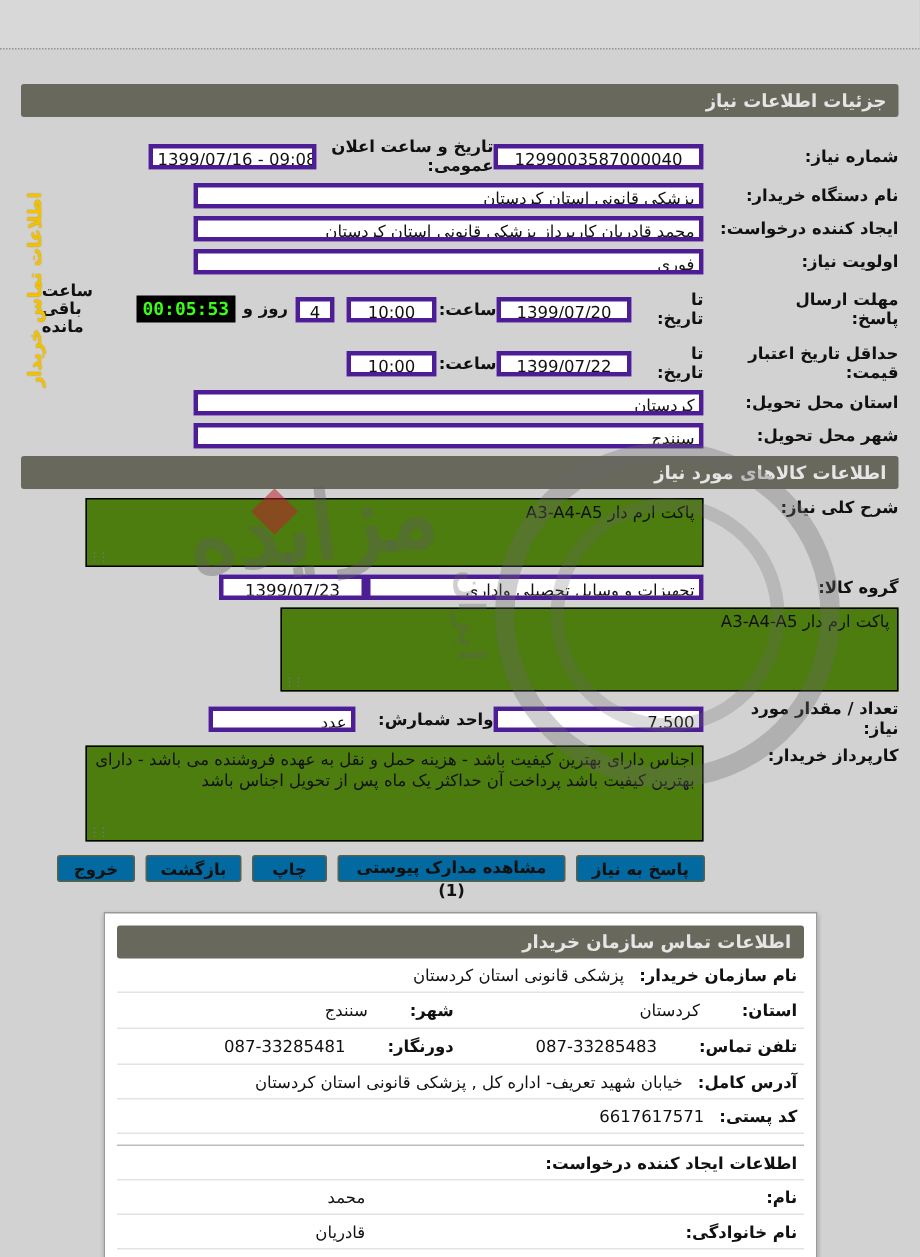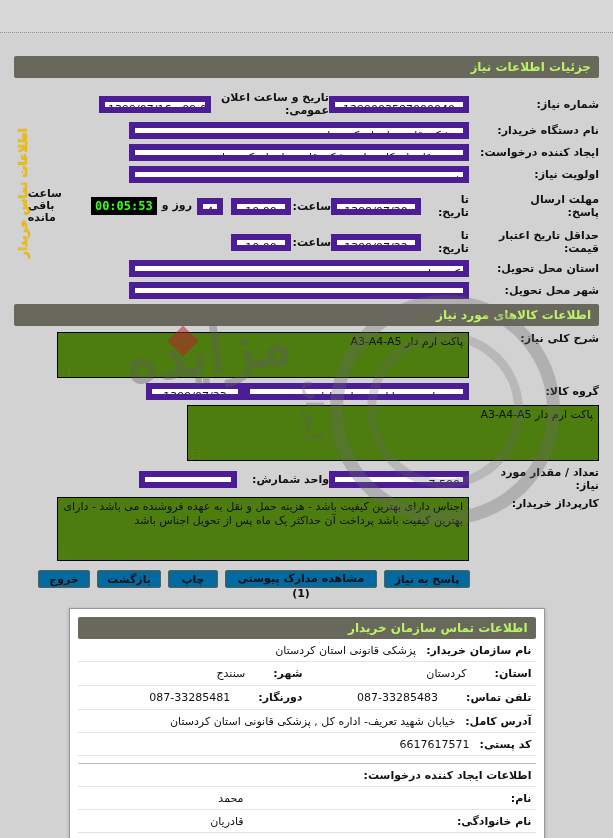--- a/index.html
+++ b/index.html
@@ -8,31 +8,31 @@
     background: #d2d2d2;
     font-family: "DejaVu Sans", sans-serif;
     font-size: 11px;
     color: #111;
     direction: rtl;
     position: relative;
   }
   .top-strip { height: 33px; background: #d8d8d8; border-bottom: 1px dotted #8f8f8f; }
   .main { margin: 0 14px; position: relative; z-index: 2; }
   .bar {
-    background: #68685c; color: #bef264; font-weight: bold; font-size: 12px;
+    background: #68685c; color: #e5e5e5; font-weight: bold; font-size: 12px;
     height: 22px; line-height: 22px; padding: 0 8px; border-radius: 2px; text-align: right;
   }
   .details-bar { margin-top: 23px; }
   .goods-bar { margin-top: 4px; }
   .form { padding-top: 13px; }
   .row { display: flex; align-items: center; margin-bottom: 5px; }
   .row.top { align-items: flex-start; }
   .lbl { font-weight: bold; font-size: 11px; line-height: 13px; padding-left: 6px; text-align: right; flex: none; }
   .field {
-    background: #fff; border: 6px solid #4c1d95; height: 17px; line-height: 15px;
+    background: #fff; border: 3px solid #4c1d95; height: 17px; line-height: 15px;
     font-size: 11px; padding: 0 3px; overflow: hidden; white-space: nowrap; flex: none;
   }
   .area {
     background: #4d7c0f; border: 1px solid #000; font-size: 11px; line-height: 14px;
     padding: 2px 5px; position: relative; flex: none; overflow: hidden;
   }
   .area::after { content: "⋮⋮"; position: absolute; left: 1px; bottom: -2px; font-size: 8px; color: #777; letter-spacing: -2px; }
   .center { text-align: center; }
   .ltr { direction: ltr; unicode-bidi: isolate; }
   .num { direction: ltr; unicode-bidi: isolate; display: inline-block; }

